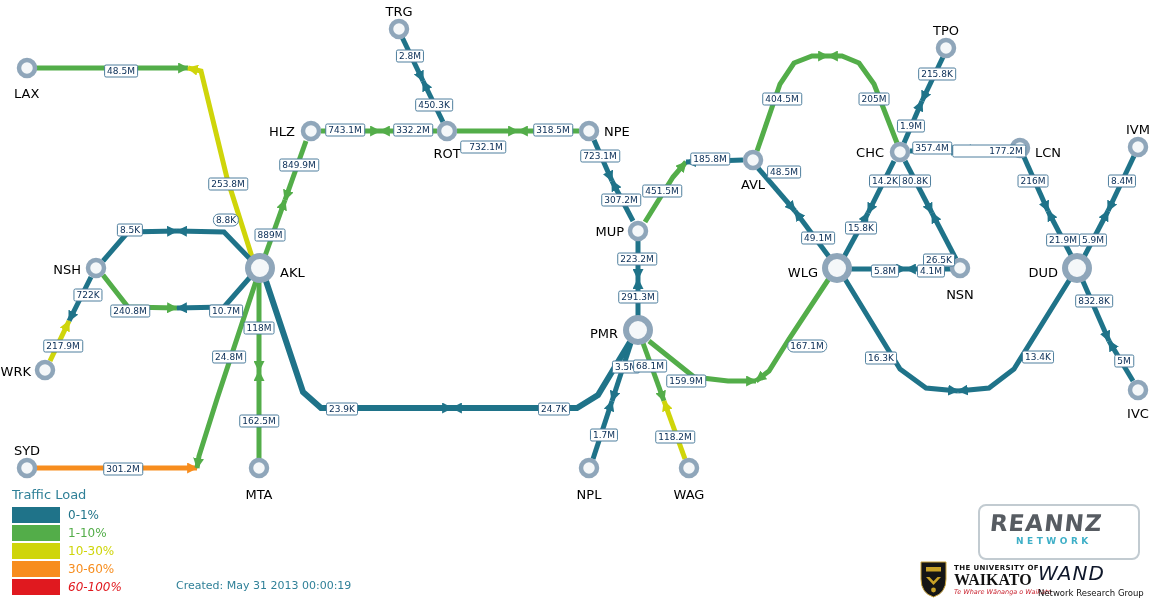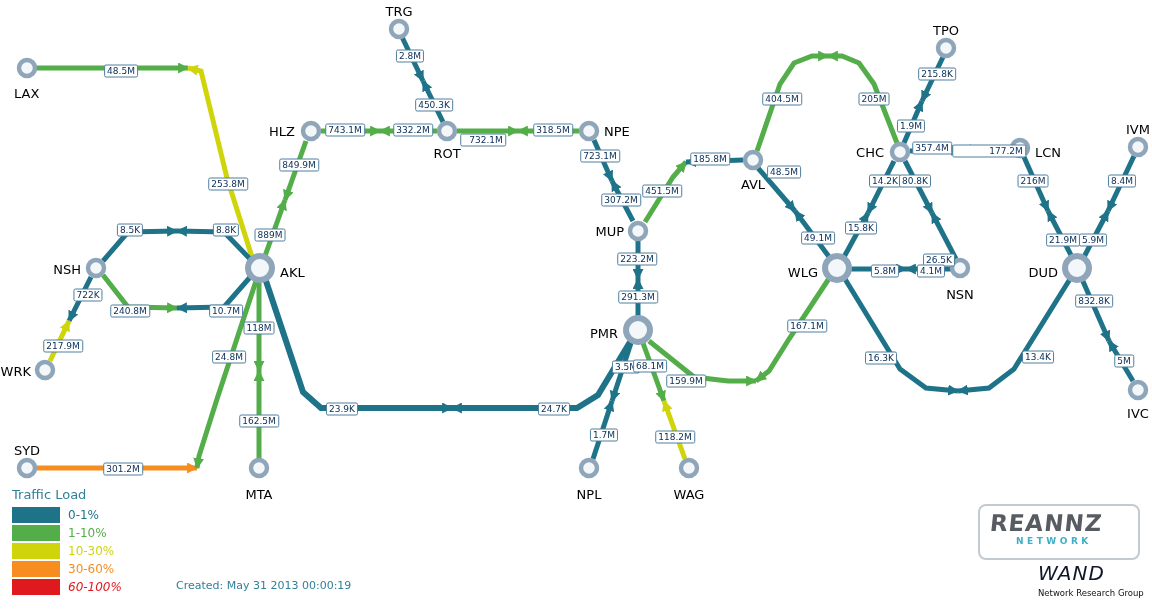--- a/index.html
+++ b/index.html
@@ -157,21 +157,21 @@
       <text x="1138" y="418" text-anchor="middle" class="nlabel">IVC</text>
     </svg>
 
   <div id="labels">
       <div class="tlabel" style="left: 121px; top: 71px;">48.5M</div>
       <div class="tlabel" style="left: 228px; top: 184px;">253.8M</div>
       <div class="tlabel" style="left: 410px; top: 56px;">2.8M</div>
       <div class="tlabel" style="left: 434px; top: 105px;">450.3K</div>
       <div class="tlabel" style="left: 345px; top: 130px;">743.1M</div>
       <div class="tlabel" style="left: 413px; top: 130px;">332.2M</div>
-      <div class="tlabel" style="left: 483px; top: 140px; padding-left: 8px;">732.1M</div>
+      <div class="tlabel" style="left: 483px; top: 147px; padding-left: 8px;">732.1M</div>
       <div class="tlabel" style="left: 553px; top: 130px;">318.5M</div>
       <div class="tlabel" style="left: 299px; top: 165px;">849.9M</div>
       <div class="tlabel" style="left: 270px; top: 235px;">889M</div>
       <div class="tlabel" style="left: 600px; top: 156px;">723.1M</div>
       <div class="tlabel" style="left: 621px; top: 200px;">307.2M</div>
       <div class="tlabel" style="left: 662px; top: 191px;">451.5M</div>
       <div class="tlabel" style="left: 710px; top: 159px;">185.8M</div>
       <div class="tlabel" style="left: 637px; top: 259px;">223.2M</div>
       <div class="tlabel" style="left: 638px; top: 297px;">291.3M</div>
       <div class="tlabel" style="left: 784px; top: 172px;">48.5M</div>
@@ -190,33 +190,33 @@
       <div class="tlabel" style="left: 861px; top: 228px;">15.8K</div>
       <div class="tlabel" style="left: 915px; top: 181px;">80.8K</div>
       <div class="tlabel" style="left: 939px; top: 235px; margin-top: 25px;">26.5K</div>
       <div class="tlabel" style="left: 885px; top: 271px;">5.8M</div>
       <div class="tlabel" style="left: 931px; top: 271px;">4.1M</div>
       <div class="tlabel" style="left: 881px; top: 358px;">16.3K</div>
       <div class="tlabel" style="left: 1038px; top: 357px;">13.4K</div>
       <div class="tlabel" style="left: 1094px; top: 301px; text-align: right;">832.8K</div>
       <div class="tlabel" style="left: 1124px; top: 361px;">5M</div>
       <div class="tlabel" style="left: 686px; top: 381px;">159.9M</div>
-      <div class="tlabel" style="left: 807px; top: 326px;">167.1M</div>
+      <div class="tlabel" style="left: 807px; top: 346px; border-radius: 6px;">167.1M</div>
       <div class="tlabel" style="left: 626px; top: 367px;">3.5M</div>
       <div class="tlabel" style="left: 604px; top: 435px;">1.7M</div>
       <div class="tlabel" style="left: 650px; top: 366px;">68.1M</div>
       <div class="tlabel" style="left: 675px; top: 437px;">118.2M</div>
       <div class="tlabel" style="left: 342px; top: 409px;">23.9K</div>
       <div class="tlabel" style="left: 554px; top: 409px;">24.7K</div>
       <div class="tlabel" style="left: 259px; top: 328px;">118M</div>
       <div class="tlabel" style="left: 259px; top: 421px;">162.5M</div>
       <div class="tlabel" style="left: 123px; top: 469px;">301.2M</div>
       <div class="tlabel" style="left: 229px; top: 357px;">24.8M</div>
       <div class="tlabel" style="left: 130px; top: 230px;">8.5K</div>
-      <div class="tlabel" style="left: 226px; top: 230px;">8.8K</div>
+      <div class="tlabel" style="left: 226px; top: 220px; border-radius: 6px;">8.8K</div>
       <div class="tlabel" style="left: 130px; top: 311px;">240.8M</div>
       <div class="tlabel" style="left: 226px; top: 311px;">10.7M</div>
       <div class="tlabel" style="left: 88px; top: 295px;">722K</div>
       <div class="tlabel" style="left: 63px; top: 346px;">217.9M</div>
     </div>
 
   <div class="legend">
     <div class="legend-title">Traffic Load</div>
     <div id="legend-rows">
         <div class="lrow">
@@ -242,18 +242,33 @@
       </div>
   </div>
 
   <div class="footer">Created: May 31 2013 00:00:19</div>
 
   <div class="reannz">
     <div class="reannz-name">REANNZ</div>
     <div class="reannz-sub">NETWORK</div>
   </div>
 
+  <div class="waikato">
+    <span>
+      <svg width="27" height="37" viewBox="0 0 27 37">
+        <path d="M1 1 H26 V18 Q26 32 13.5 36 Q1 32 1 18 Z" fill="#151515" stroke="#caa43c" stroke-width="1"></path>
+        <rect x="6" y="6" width="15" height="4.5" fill="#c9a227"></rect>
+        <path d="M6 16 L13.5 24 L21 16 L17.5 16 L13.5 20.2 L9.5 16 Z" fill="#c9a227"></path>
+        <circle cx="13.5" cy="29" r="2.4" fill="#c9a227"></circle>
+      </svg>
+    </span>
+    <span class="wk-text">
+      <div class="wk-l1">THE UNIVERSITY OF</div>
+      <div class="wk-l2">WAIKATO</div>
+      <div class="wk-l3">Te Whare Wānanga o Waikato</div>
+    </span>
+  </div>
 
   <div class="wand">
     <div class="wand-name">WAND</div>
     <div class="wand-sub">Network Research Group</div>
   </div>
 </div>
 
 </body></html>

